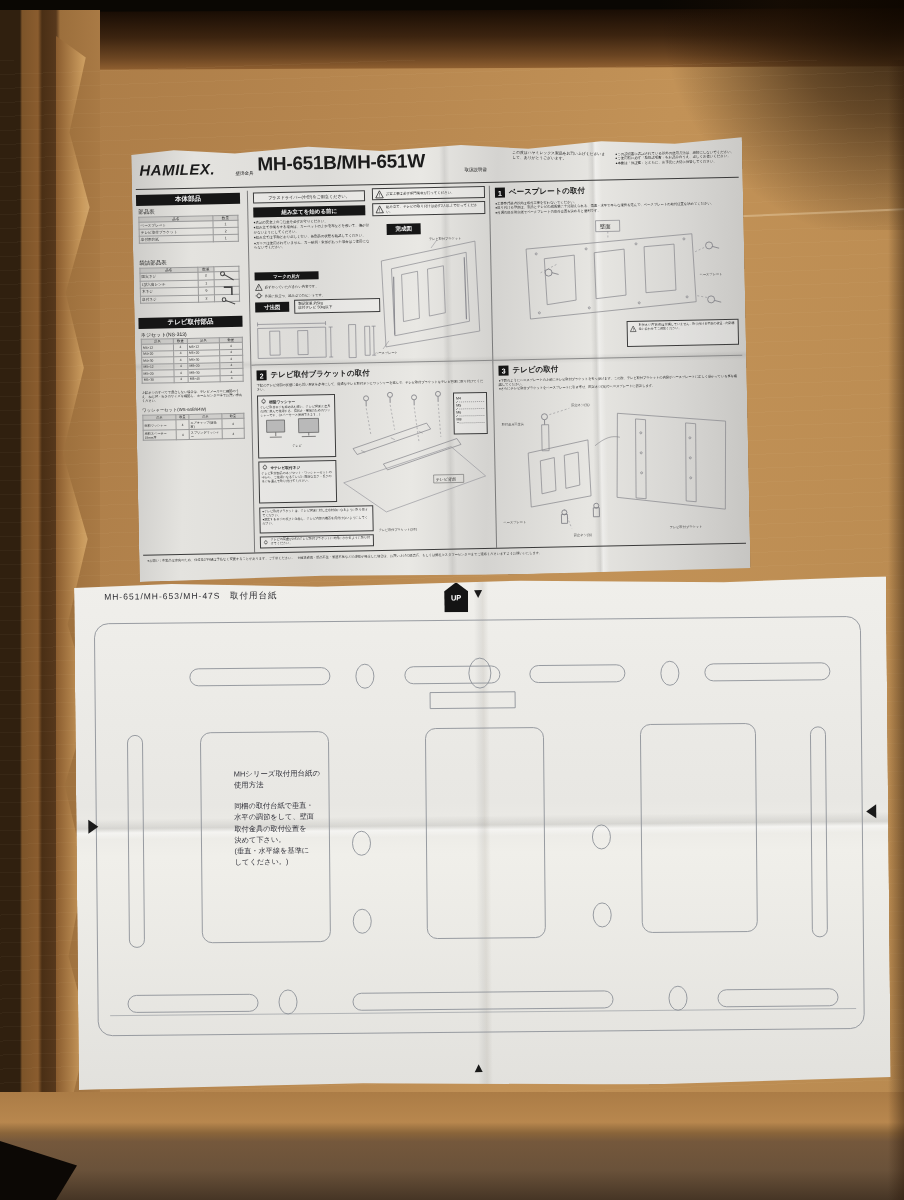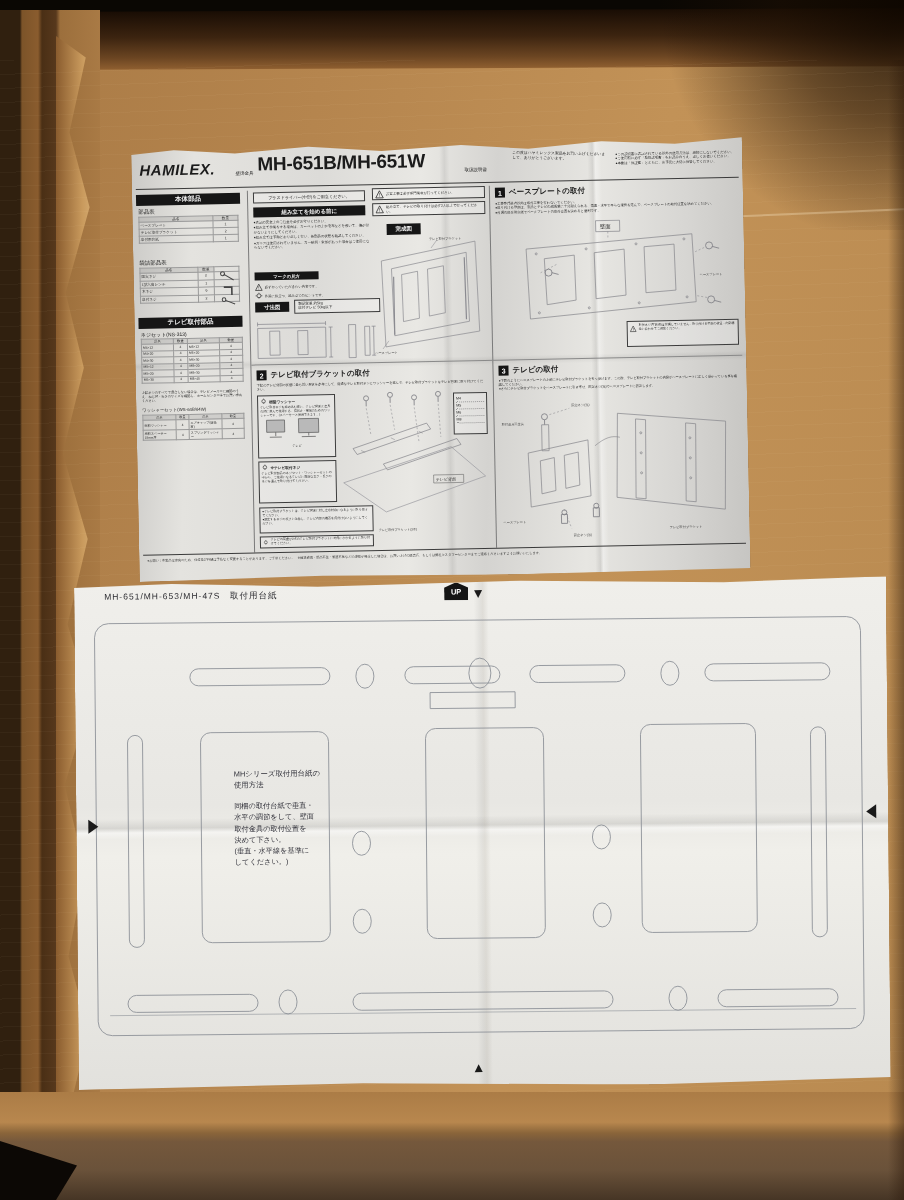--- a/index.html
+++ b/index.html
@@ -487,21 +487,21 @@
         <ellipse cx="600" cy="420" rx="9" ry="12"></ellipse>
         <rect x="640" y="412" width="120" height="17" rx="8.5"></rect>
       </g>
       <g fill="#1a1a1a">
         <path d="M400 10 L408 10 L404 18 Z"></path>
         <path d="M12 236 L12 250 L22 243 Z"></path>
         <path d="M800 228 L800 242 L790 235 Z"></path>
         <path d="M396 492 L404 492 L400 484 Z"></path>
       </g>
     </svg>
-    <div class="abs" style="left:370px;top:2px;width:24px;height:18px;background:#141414;color:#fff;display:flex;align-items:center;justify-content:center;font-size:7.5px;font-weight:bold;clip-path:polygon(50% 0,100% 30%,100% 100%,0 100%,0 30%);">UP</div>
+    <div class="abs" style="left:370px;top:2px;width:24px;height:30px;background:#141414;color:#fff;display:flex;align-items:center;justify-content:center;font-size:7.5px;font-weight:bold;clip-path:polygon(50% 0,100% 30%,100% 100%,0 100%,0 30%);">UP</div>
     <div class="abs" style="left:158px;top:186px;width:114px;color:#2d2d36;">
       <div style="font-size:7.4px;line-height:1.5;">MHシリーズ取付用台紙の</div>
       <div style="font-size:7.4px;line-height:1.5;margin-bottom:10px;">使用方法</div>
       <div>
           <div style="font-size:7.2px;line-height:1.55;">同梱の取付台紙で垂直・</div>
           <div style="font-size:7.2px;line-height:1.55;">水平の調節をして、壁面</div>
           <div style="font-size:7.2px;line-height:1.55;">取付金具の取付位置を</div>
           <div style="font-size:7.2px;line-height:1.55;">決めて下さい。</div>
           <div style="font-size:7.2px;line-height:1.55;">(垂直・水平線を基準に</div>
           <div style="font-size:7.2px;line-height:1.55;">してください。)</div>

